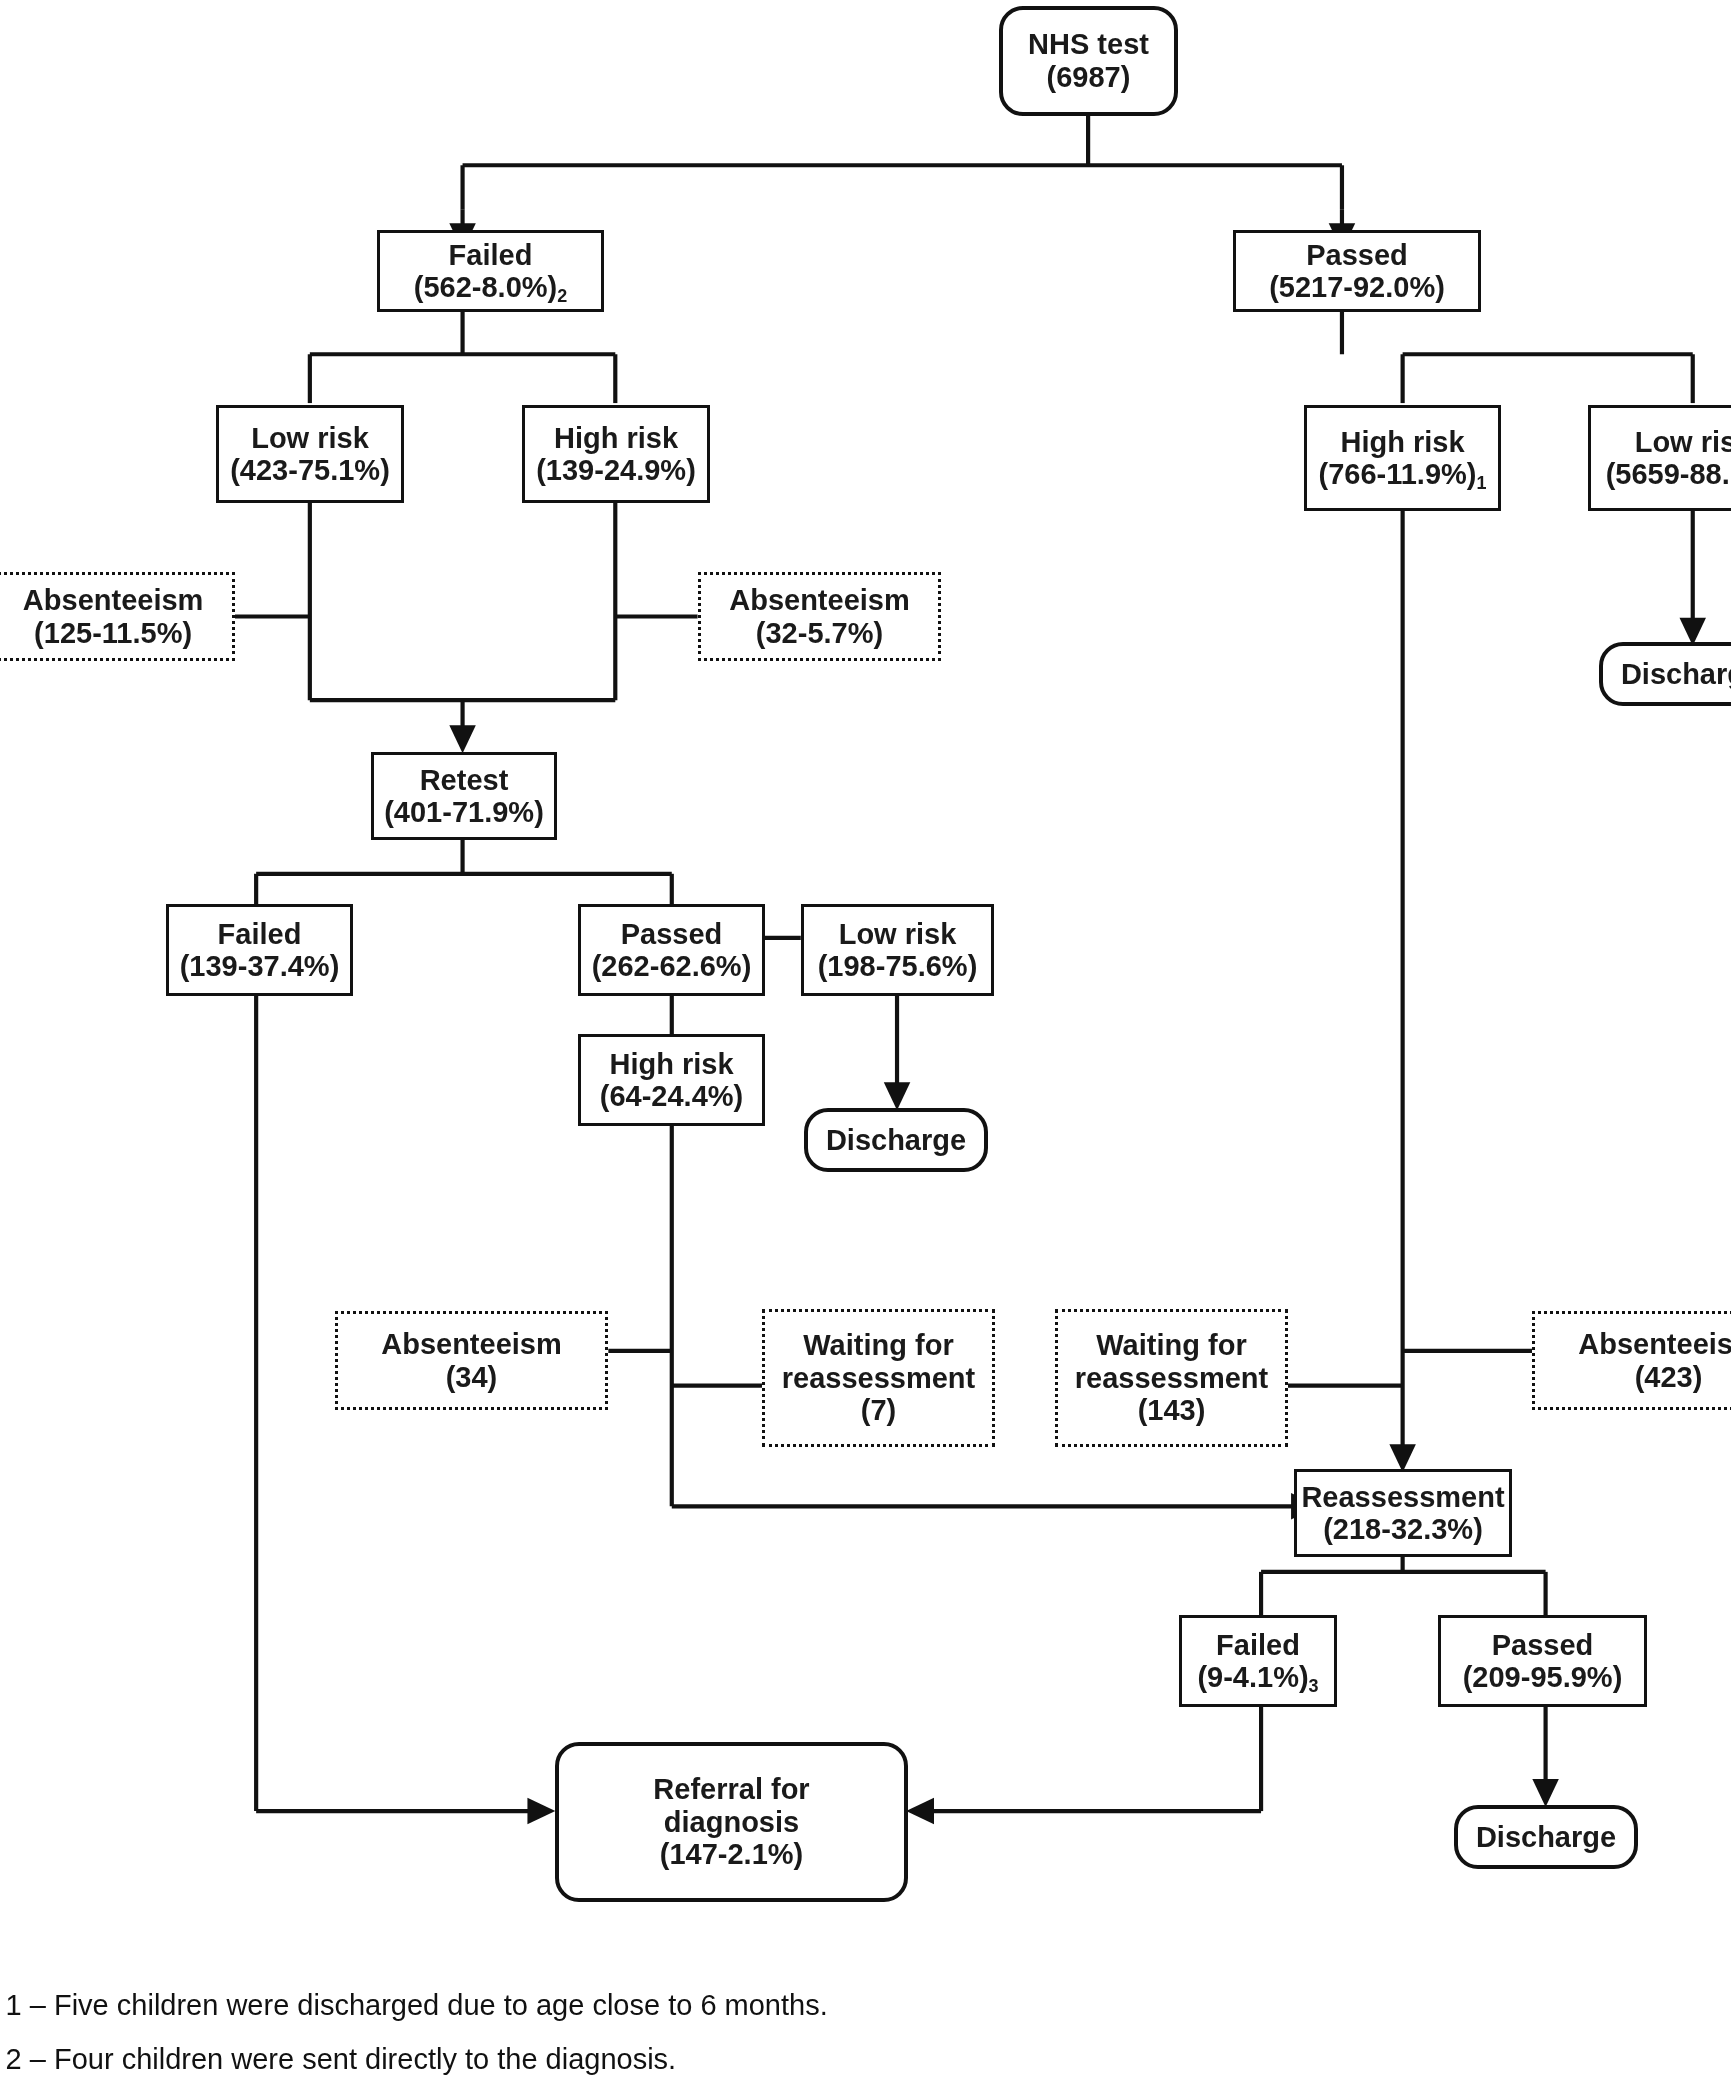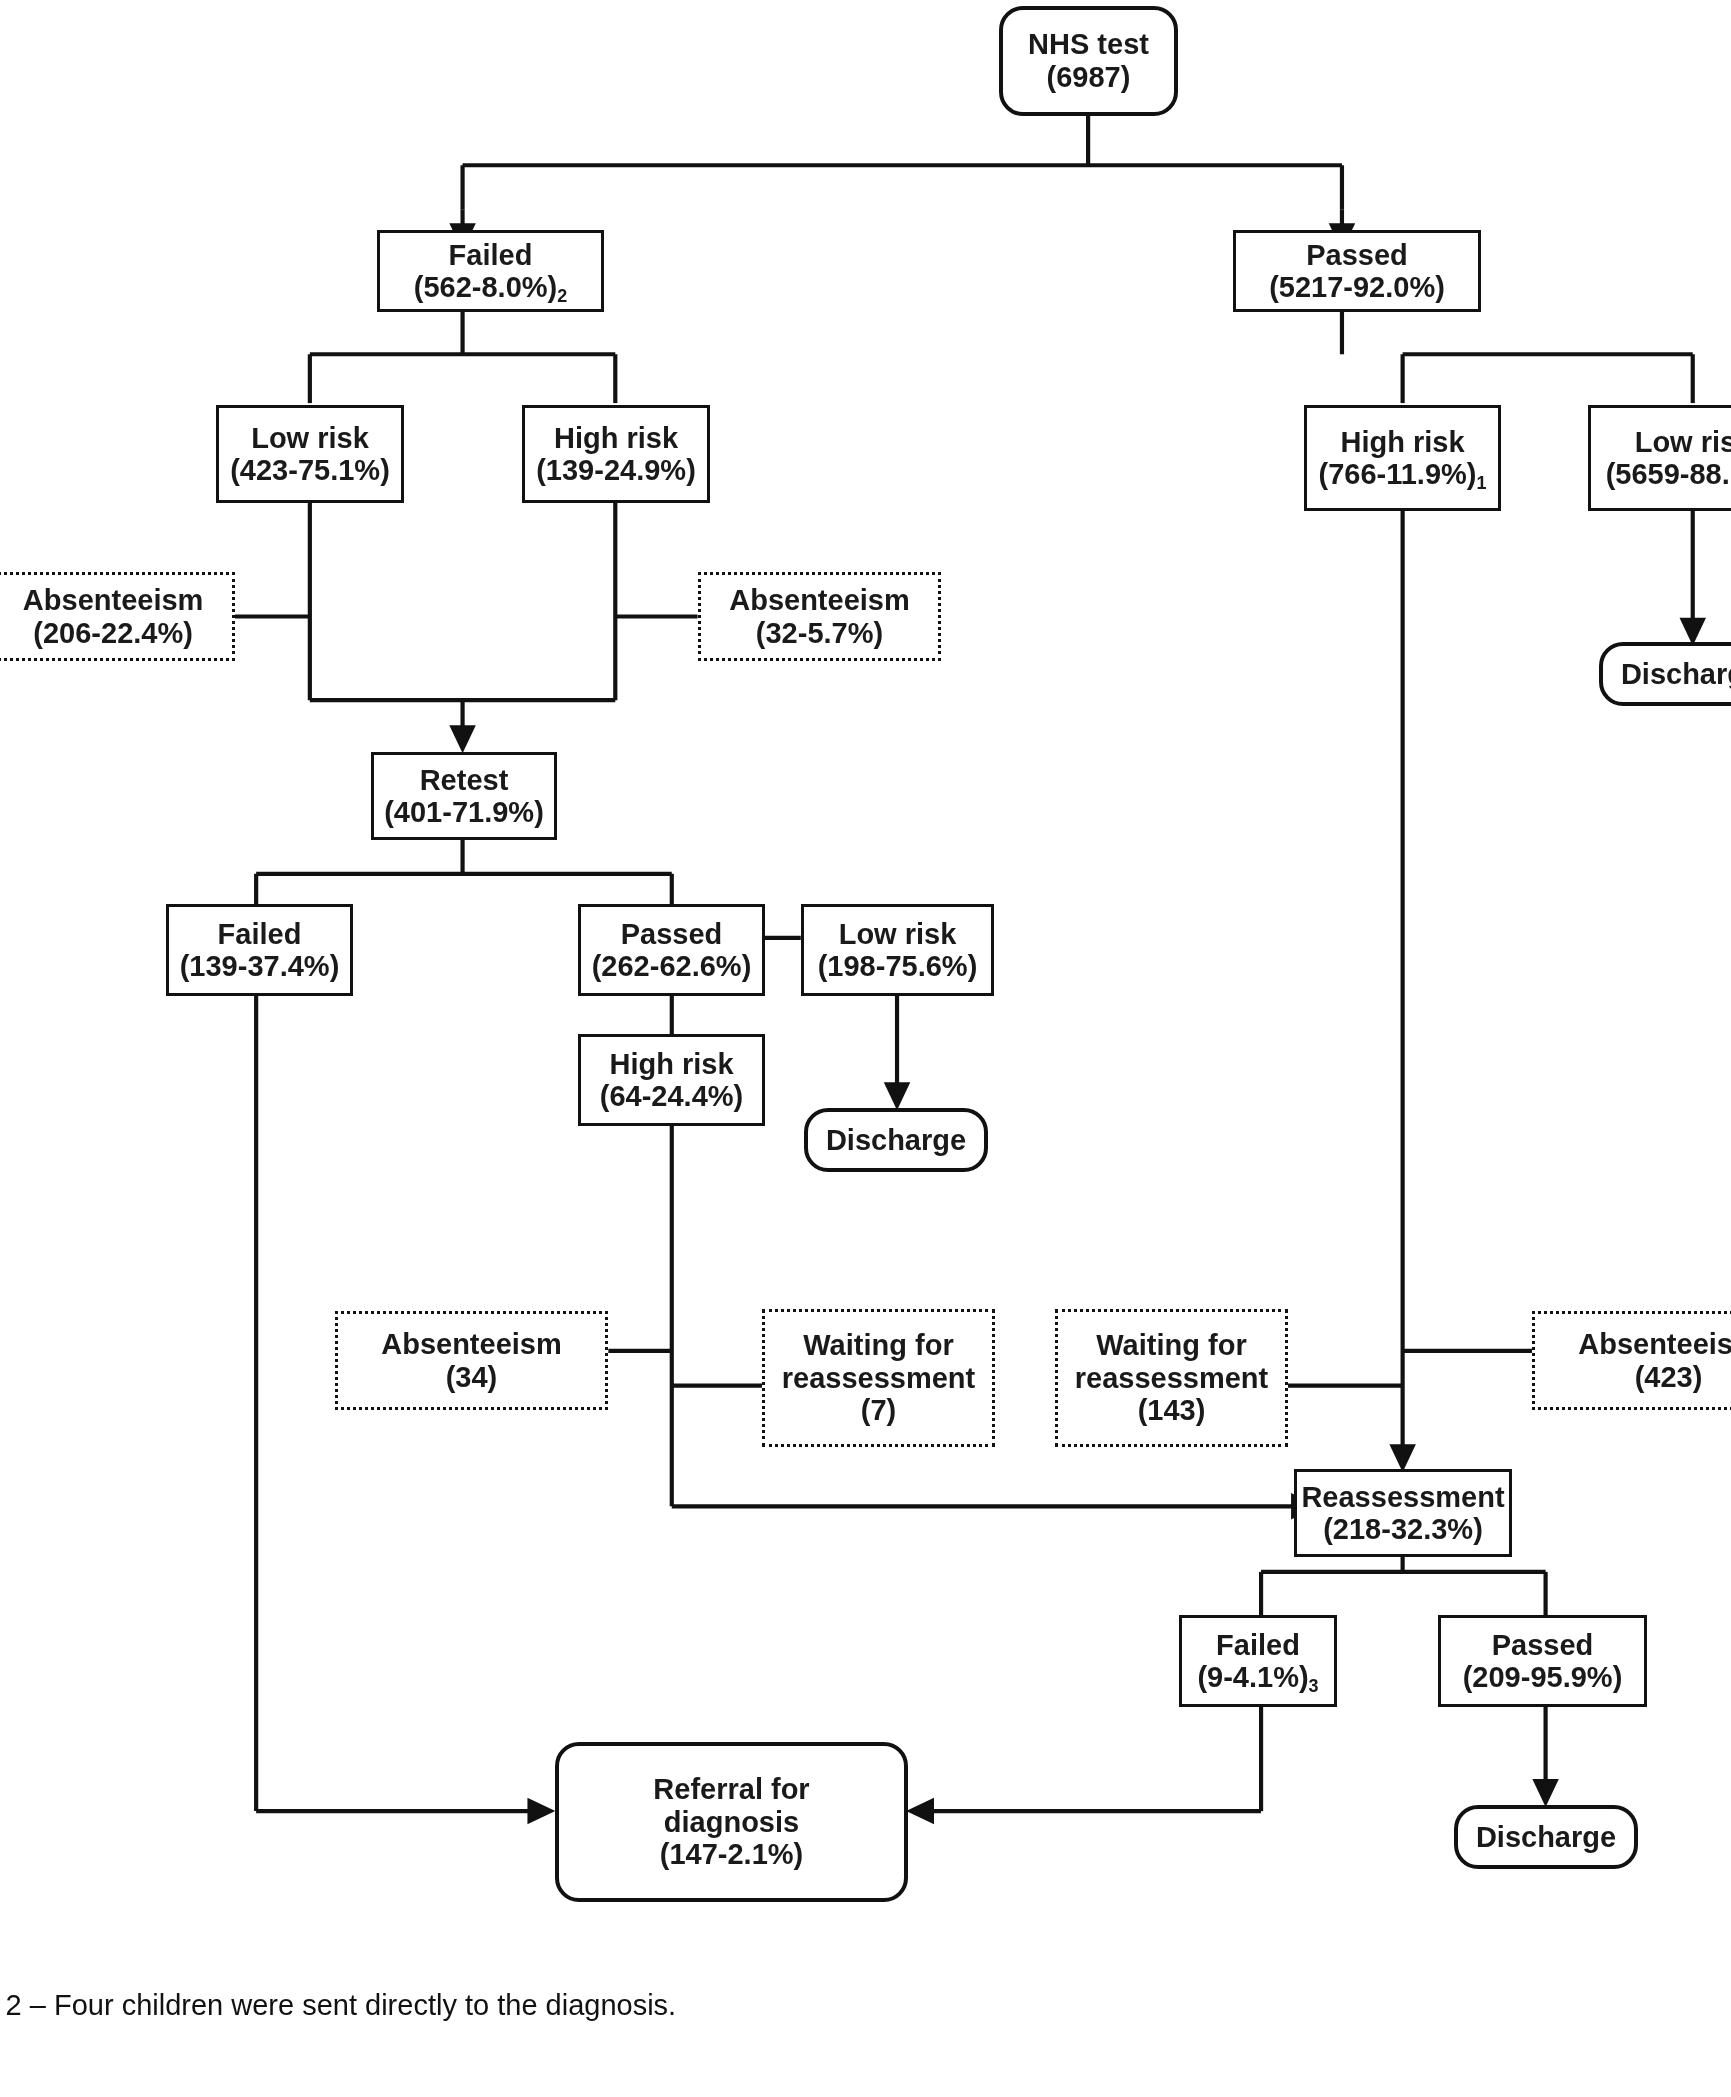--- a/index.html
+++ b/index.html
@@ -194,21 +194,21 @@
     <span class="ln"><span>(766-11.9%)</span><sub>1</sub></span>
   </div>
 
   <div class="node box fs-main" style="left:1588px; top:405px; width:211px; height:106px;">
     <span class="ln">Low risk</span>
     <span class="ln">(5659-88.1%)</span>
   </div>
 
   <div class="node dotted fs-main" style="left:-8.4px; top:572px; width:243px; height:89px;">
     <span class="ln">Absenteeism</span>
-    <span class="ln">(206-22.4%)</span>
+    <span class="ln">(125-11.5%)</span>
   </div>
 
   <div class="node dotted fs-main" style="left:698px; top:572px; width:243px; height:89px;">
     <span class="ln">Absenteeism</span>
     <span class="ln">(32-5.7%)</span>
   </div>
 
   <div class="node rounded fs-main" style="left:1599px; top:642px; width:184px; height:64px;">
     <span class="ln">Discharge</span>
   </div>
@@ -283,18 +283,19 @@
     <span class="ln">Discharge</span>
   </div>
 
   <div class="node rounded fs-main" style="left:555px; top:1742px; width:353px; height:160px;">
     <span class="ln">Referral for</span>
     <span class="ln">diagnosis</span>
     <span class="ln">(147-2.1%)</span>
   </div>
 
   <div id="footnotes">
+    <div class="footnote">1 – Five children were discharged due to age close to 6 months.</div>
     <div class="footnote">2 – Four children were sent directly to the diagnosis.</div>
 
   </div>
 
 </div>
 
 
 </body></html>

